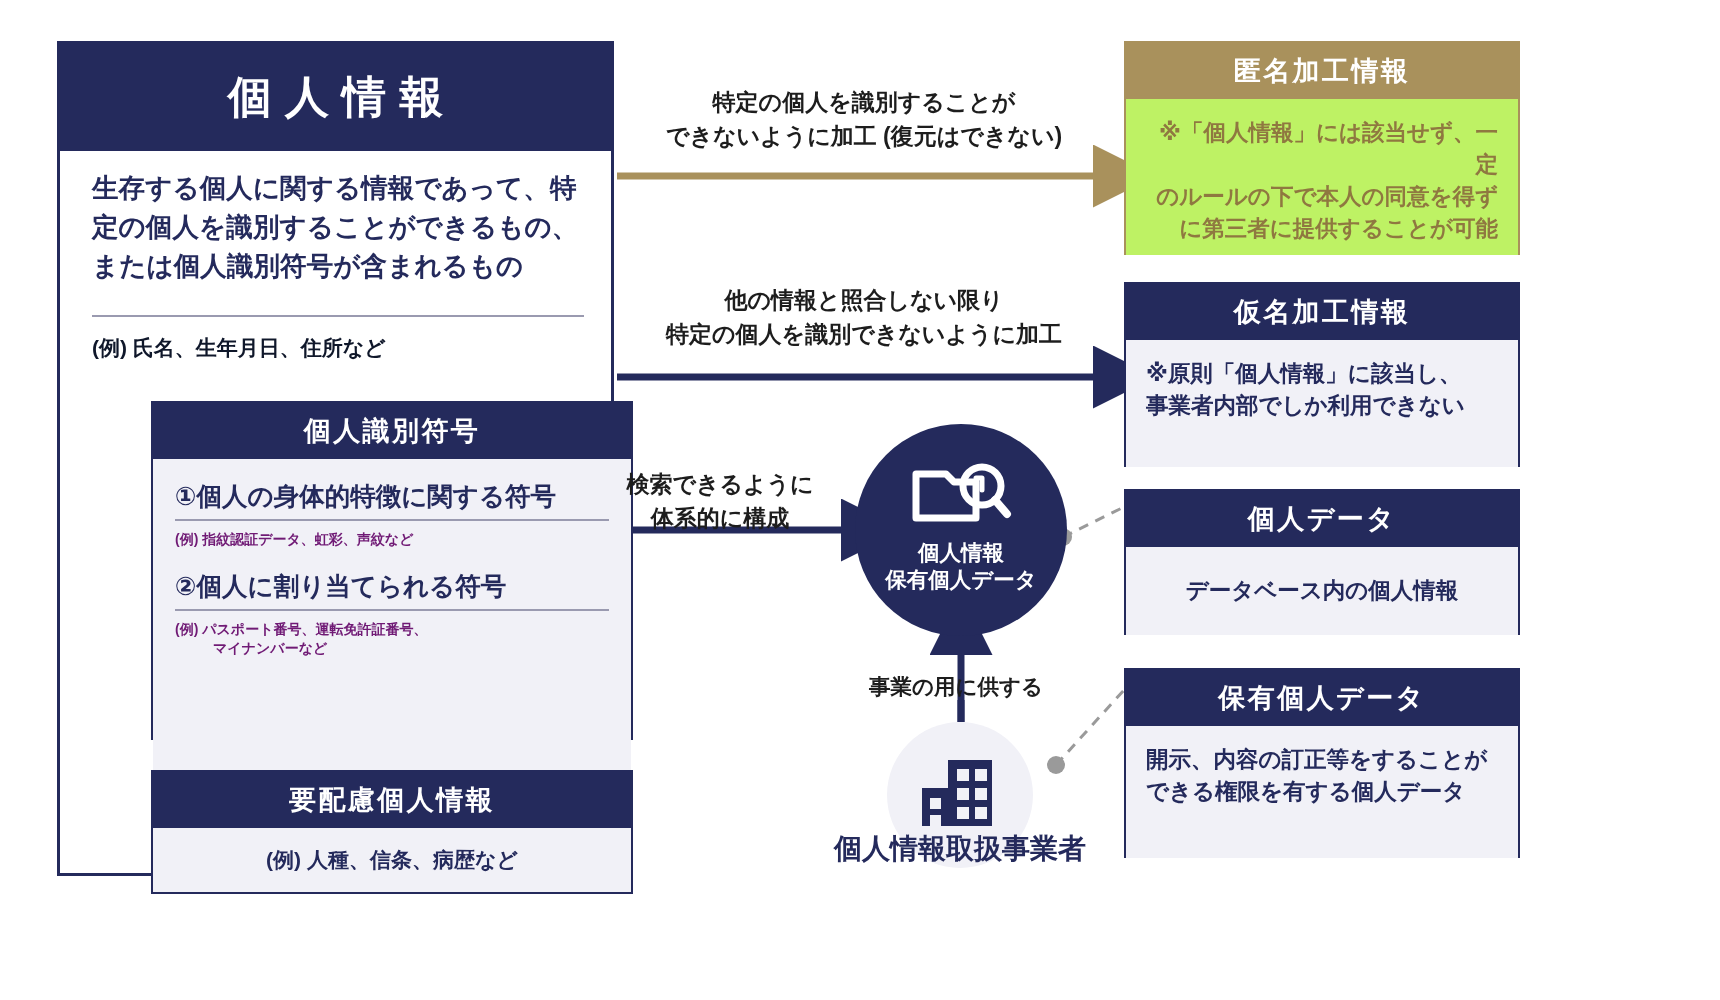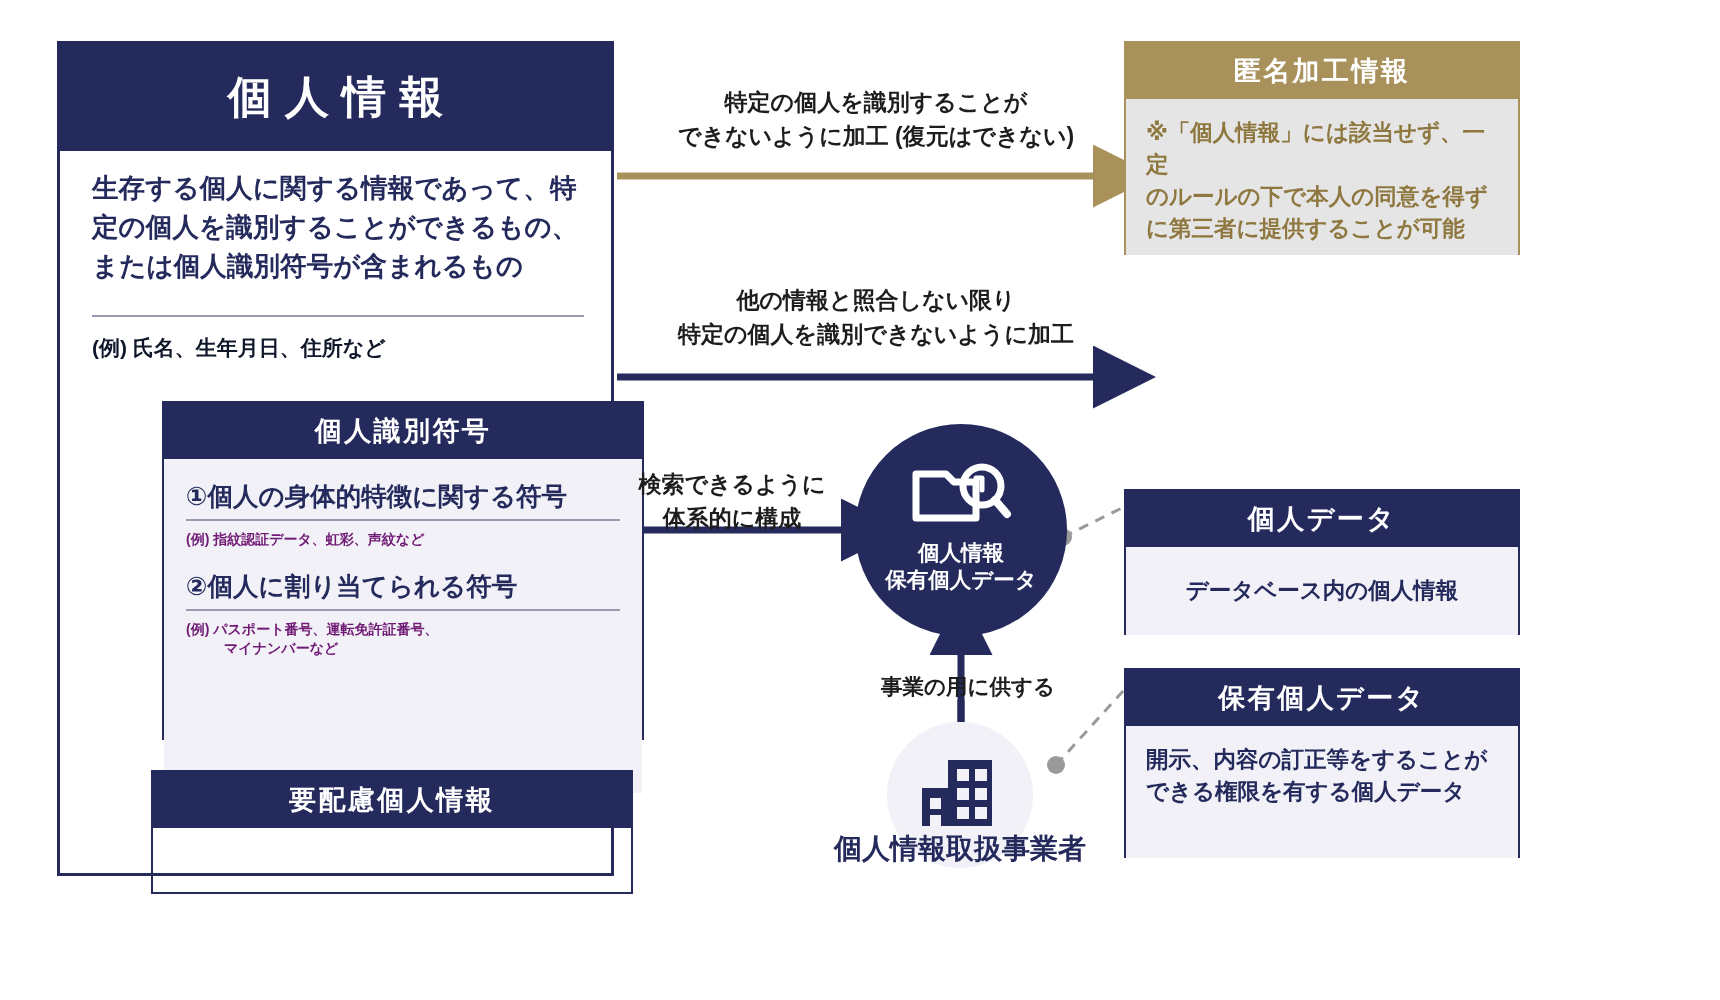--- a/index.html
+++ b/index.html
@@ -38,22 +38,23 @@
   }
   .bx-head.gold {
     background: #a9915c;
   }
   .bx-body {
     background: #f1f1f7;
     color: #242a5c;
     box-sizing: border-box;
   }
   .bx-body.gold {
-    background: #e5e5e5;
+    background: #bef264;
     color: #8f7840;
+    text-align: right;
   }
 
   
   #left-card {
     left: 57px;
     top: 41px;
     width: 557px;
     height: 835px;
     border: 3px solid #242a5c;
     background: #ffffff;
@@ -98,21 +99,21 @@
     top: 289px;
     width: 500px;
     font-size: 21px;
     font-weight: bold;
     line-height: 1.4;
     color: #0f172a;
   }
 
   
   #ident-card {
-    left: 102px;
+    left: 91px;
     top: 357px;
     width: 482px;
     height: 339px;
     border: 2px solid #242a5c;
   }
   #ident-head {
     height: 56px;
     font-size: 27px;
   }
   #ident-body {
@@ -188,21 +189,20 @@
 
   
   .arrow-label {
     position: absolute;
     text-align: center;
     font-size: 23px;
     font-weight: bold;
     color: #1d1d1d;
     line-height: 1.46;
     white-space: nowrap;
-    margin-left: 12px;
   }
   #lbl-anon   { left: 633px;  top: 86px;  width: 462px; }
   #lbl-pseudo { left: 633px;  top: 284px; width: 462px; }
   #lbl-db     { left: 620px;  top: 468px; width: 200px; }
   #lbl-use    { left: 846px;  top: 672px; width: 220px; font-size: 21.5px;}
 
   
   #db-circle {
     position: absolute;
     left: 855px;
@@ -334,20 +334,21 @@
             <span>(例) パスポート番号、運転免許証番号、</span>
             <span class="indent2">マイナンバーなど</span>
           </div>
         </div>
 
       </div>
     </div>
 
     <div class="panel" id="sensi-card">
       <div class="bx-head" id="sensi-head">要配慮個人情報</div>
+      <div class="bx-body" id="sensi-body">(例) 人種、信条、病歴など</div>
     </div>
 
   </div>
 
   <div class="arrow-label" id="lbl-anon">
     <div>特定の個人を識別することが</div>
     <div>できないように加工 (復元はできない)</div>
   </div>
 
   <div class="arrow-label" id="lbl-pseudo">
@@ -399,20 +400,27 @@
 
   <div class="panel right-card gold" id="anon-card">
     <div class="bx-head gold right-head">匿名加工情報</div>
     <div class="bx-body gold right-body" id="anon-body">
       <div>※「個人情報」には該当せず、一定</div>
       <div>のルールの下で本人の同意を得ず</div>
       <div>に第三者に提供することが可能</div>
     </div>
   </div>
 
+  <div class="panel right-card" id="pseudo-card">
+    <div class="bx-head right-head">仮名加工情報</div>
+    <div class="bx-body right-body" id="pseudo-body">
+      <div>※原則「個人情報」に該当し、</div>
+      <div>事業者内部でしか利用できない</div>
+    </div>
+  </div>
 
   <div class="panel right-card" id="held-card">
     <div class="bx-head right-head">保有個人データ</div>
     <div class="bx-body right-body" id="held-body">
       <div>開示、内容の訂正等をすることが</div>
       <div>できる権限を有する個人データ</div>
     </div>
   </div>
 
   <div class="panel right-card" id="pdata-card">

